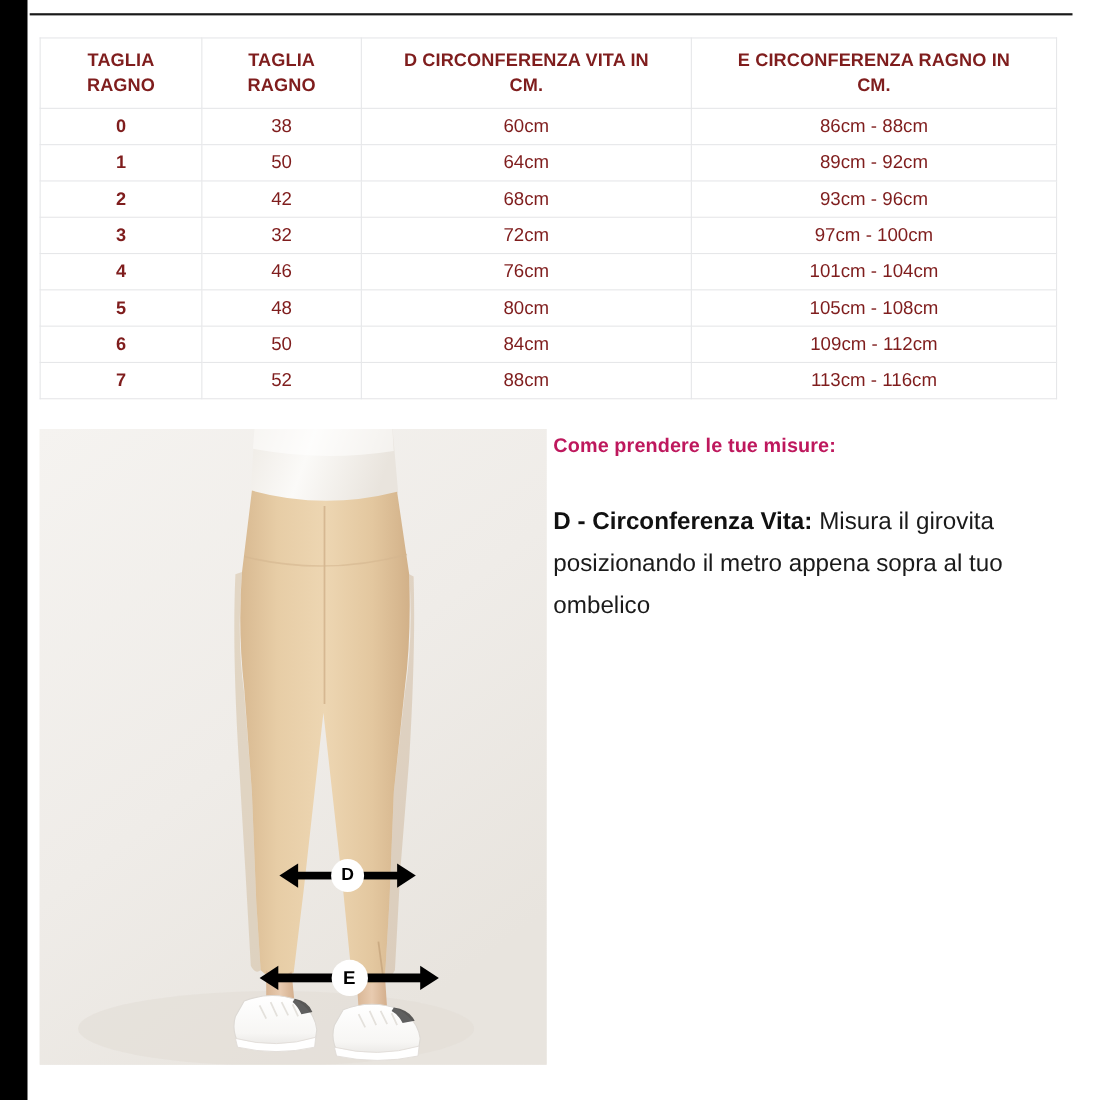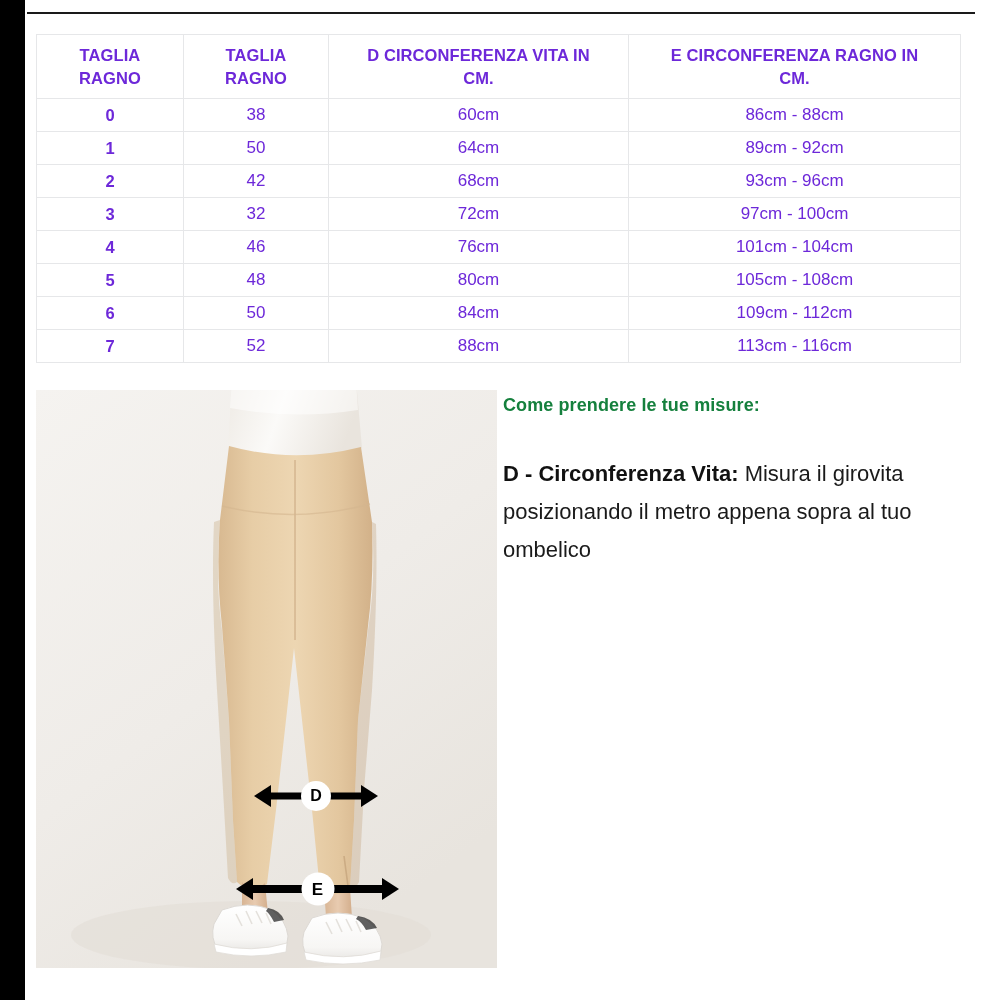--- a/index.html
+++ b/index.html
@@ -45,21 +45,21 @@
     top: 34px;
     width: 924px;
     border-collapse: collapse;
     table-layout: fixed;
   }
   .size-table th,
   .size-table td {
     border: 1px solid #e6e7e9;
     text-align: center;
     vertical-align: middle;
-    color: #6d28d9;
+    color: #7f1d1d;
   }
   .size-table th {
     height: 64px;
     font-size: 16.5px;
     font-weight: 700;
     letter-spacing: 0.1px;
     line-height: 1.38;
     padding: 4px 6px;
   }
   .size-table td {
@@ -133,21 +133,21 @@
   
   .instructions {
     position: absolute;
     left: 503px;
     top: 392px;
     width: 452px;
   }
   .instr-title {
     font-size: 18px;
     font-weight: 700;
-    color: #15803d;
+    color: #be185d;
     line-height: 1.5;
     letter-spacing: 0.1px;
   }
   .instr-para {
     margin-top: 36px;
     font-size: 22px;
     font-weight: 400;
     color: #1a1a1a;
     line-height: 1.72;
   }

